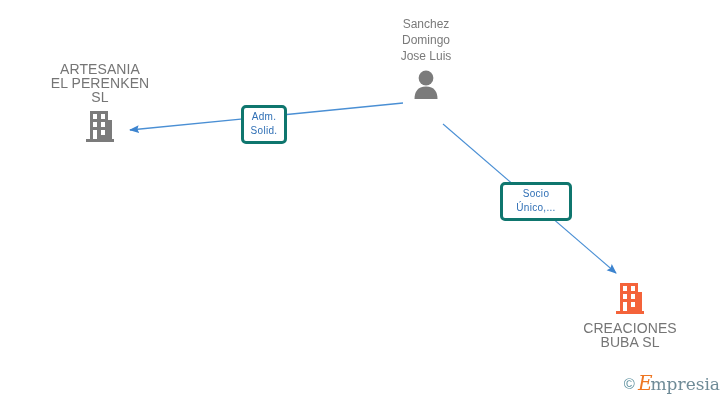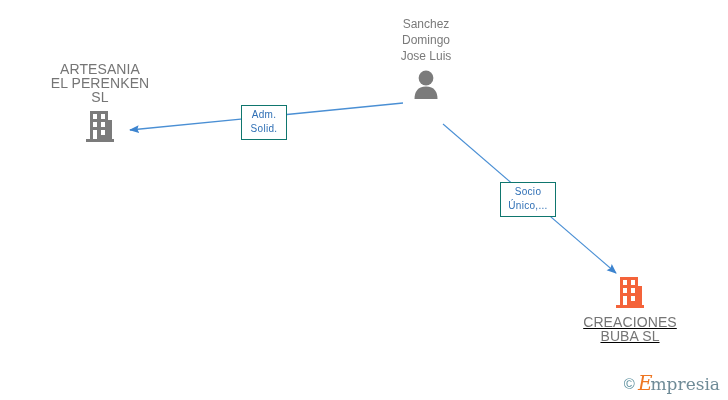--- a/index.html
+++ b/index.html
@@ -51,22 +51,22 @@
   }
   
   .person {
     display: block;
     margin: 0 auto;
   }
   
   .edge-label {
     position: absolute;
     box-sizing: border-box;
-    border: 1px solid #0f766e;
-    border-radius: 0;
+    border: 3px solid #0f766e;
+    border-radius: 5px;
     background: #ffffff;
     color: #2f6fb5;
     font-size: 10px;
     line-height: 14px;
     text-align: center;
     padding: 2px 4px 3px 4px;
     letter-spacing: 0.3px;
     white-space: pre-line;
   }
   
@@ -143,40 +143,40 @@
   <div class="node" style="left:370px; top:16px; width:112px;">
     <div class="person-label">Sanchez
 Domingo
 Jose Luis</div>
     <svg class="person" width="28" height="30" viewBox="0 0 28 30" style="margin-top:5px;">
       <circle cx="14" cy="9" r="7.4" fill="#7b7b7b"></circle>
       <path d="M14 17.5 C5.5 17.5 2.5 23 2.5 30 L25.5 30 C25.5 23 22.5 17.5 14 17.5 Z" fill="#7b7b7b"></path>
     </svg>
   </div>
 
-  <div class="node" style="left:566px; top:275px; width:128px;text-decoration:underline;">
+  <div class="node" style="left:566px; top:281px; width:128px;">
     <svg class="building" width="30" height="34" viewBox="0 0 30 34">
       <rect x="5" y="2" width="18" height="28" fill="#f4633a"></rect>
       <rect x="23" y="11" width="4" height="19" fill="#f4633a"></rect>
       <rect x="1" y="30" width="28" height="3" fill="#f4633a"></rect>
       <rect x="8" y="5" width="4" height="5" fill="#ffffff"></rect>
       <rect x="16" y="5" width="4" height="5" fill="#ffffff"></rect>
       <rect x="8" y="13" width="4" height="5" fill="#ffffff"></rect>
       <rect x="16" y="13" width="4" height="5" fill="#ffffff"></rect>
       <rect x="16" y="21" width="4" height="5" fill="#ffffff"></rect>
       <rect x="8" y="21" width="4" height="9" fill="#ffffff"></rect>
     </svg>
     <div class="node-label" style="margin-top:6px;">CREACIONES
 BUBA SL</div>
   </div>
 
   <div class="edge-label" style="left:241px; top:105px; width:46px;">Adm.
 Solid.</div>
 
-  <div class="edge-label" style="left:500px; top:182px; width:56px;">Socio
+  <div class="edge-label" style="left:500px; top:182px; width:72px;">Socio
 Único,...</div>
 
   <div id="watermark">
     <span class="wm-c">©</span>
     <span>
       <span class="wm-e">E</span><span class="wm-rest">mpresia</span>
     </span>
   </div>
 
 </div>

